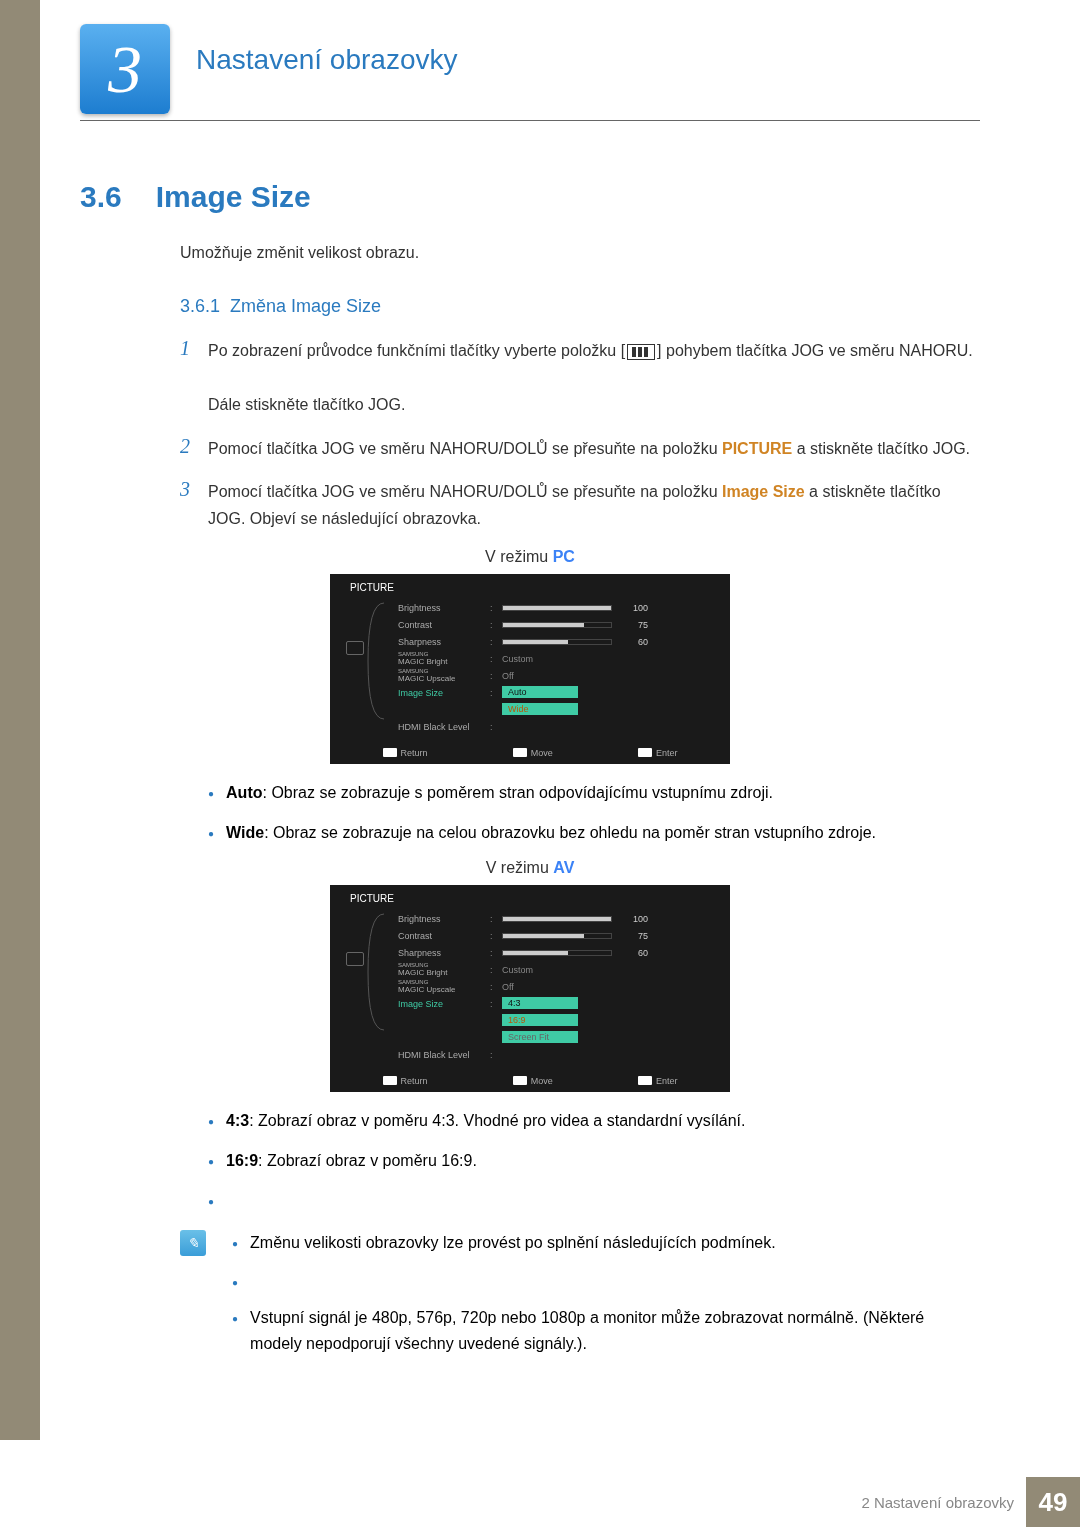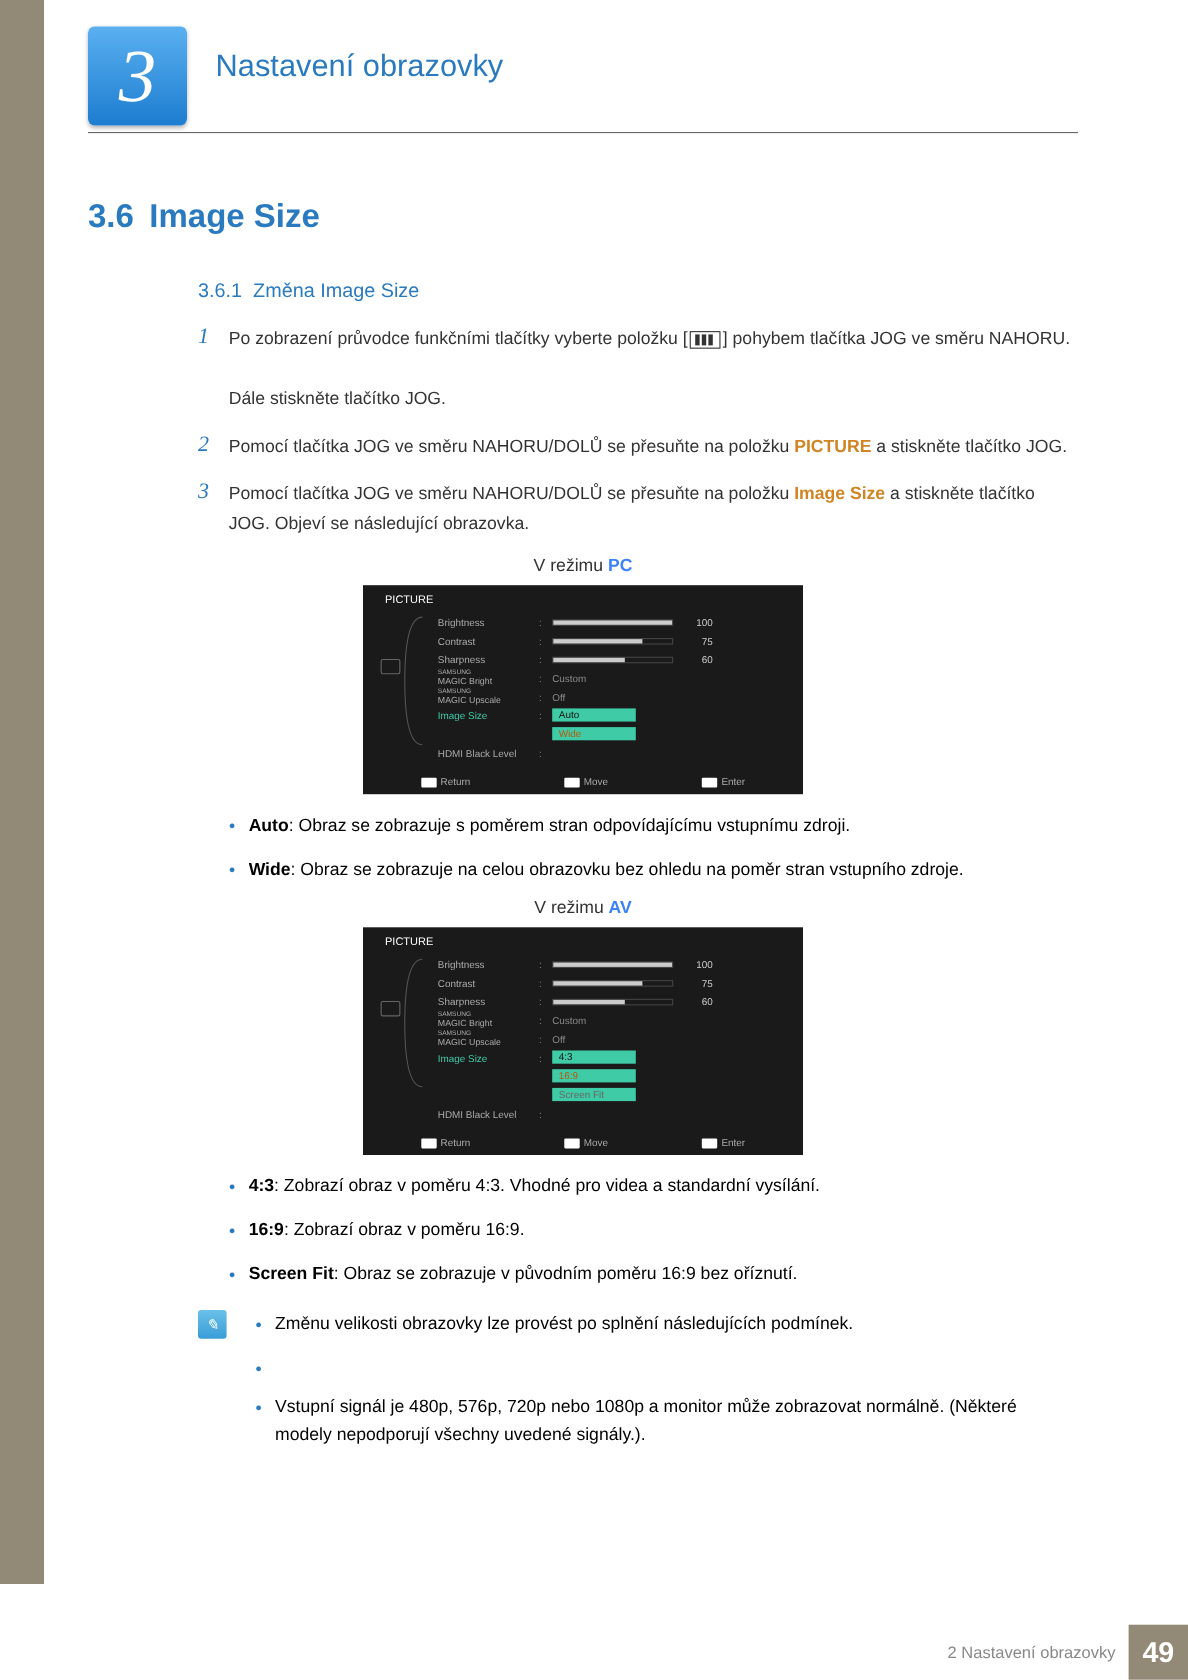--- a/index.html
+++ b/index.html
@@ -3,21 +3,21 @@
 <meta charset="utf-8">
 <style>
 *{margin:0;padding:0;box-sizing:border-box}
 body{font-family:Arial,Helvetica,sans-serif;background:#fff;width:1080px;position:relative}
 .sidebar{position:absolute;left:0;top:0;width:40px;height:1440px;background:#928a76}
 .chapter-badge{position:absolute;left:80px;top:24px;width:90px;height:90px;background:linear-gradient(to bottom,#5ab0f0,#1d7dd0);border-radius:6px;display:flex;align-items:center;justify-content:center;box-shadow:0 2px 4px rgba(0,0,0,0.3)}
 .chapter-badge span{color:#fff;font-size:68px;font-weight:400;font-style:italic;font-family:Georgia,serif}
 .chapter-title{position:absolute;left:196px;top:44px;font-size:28px;color:#2a7abf;font-weight:400}
 .hr1{position:absolute;left:80px;top:120px;width:900px;height:1px;background:#666}
 .content{position:absolute;left:80px;top:180px;width:900px}
-.h2row{display:flex;gap:14px;margin-bottom:40px}
+.h2row{display:flex;gap:34px;margin-bottom:30px}
 .h2num{font-size:30px;color:#2a7abf;font-weight:700}
 .h2text{font-size:30px;color:#2a7abf;font-weight:700}
 .desc{font-size:16px;color:#333;margin-left:100px;margin-bottom:34px}
 .h3{font-size:18px;color:#2a7abf;font-weight:400;margin-left:100px;margin-bottom:20px}
 .steps{margin-left:100px}
 .step{display:flex;margin-bottom:16px}
 .stepnum{font-size:20px;font-style:italic;color:#2a7abf;font-family:Georgia,serif;width:28px;flex-shrink:0}
 .steptext{font-size:16px;color:#333;line-height:1.7}
 .steptext .highlight{color:#d08424;font-weight:700}
 .menu-icon{display:inline-block;width:28px;height:16px;border:1px solid #333;vertical-align:middle;position:relative;margin:0 2px}
@@ -40,21 +40,21 @@
 .osd-colon{width:12px;color:#888}
 .osd-val{color:#888;flex:1}
 .osd-bar{width:110px;height:6px;border:1px solid #444;position:relative;margin-right:8px}
 .osd-bar-fill{height:100%;background:#ccc}
 .osd-num{width:28px;text-align:right;color:#ccc}
 .osd-dropdown{position:relative}
 .osd-opt{background:#3fcba5;color:#111;padding:1px 6px;font-size:9px;margin-bottom:1px;width:76px}
 .osd-opt.sel{background:#3fcba5}
 .osd-opt.other{color:#b8580c}
 .osd-footer{display:flex;justify-content:space-around;margin-top:8px;padding-top:5px;font-size:9px;color:#aaa}
-.osd-footer span{display:flex;align-items:center;gap:4px}
+.osd-footer span{display:flex;align-items:flex-start;gap:4px}
 .kbd{display:inline-block;width:14px;height:9px;background:#fff;border-radius:1px}
 .magic-label{font-size:8px}
 .magic-label .sm{font-size:6px;display:block;line-height:1}
 .bullets{margin-left:128px;margin-top:10px}
 .bullet{display:flex;margin-bottom:14px;font-size:16px;line-height:1.6}
 .bullet-dot{color:#2a7abf;margin-right:12px;font-size:10px;margin-top:6px}
 .bullet .b{font-weight:700}
 .note-box{display:flex;margin-left:100px;margin-top:20px;gap:14px}
 .note-icon{width:26px;height:26px;background:linear-gradient(to bottom,#6ac0e8,#3a9dd8);border-radius:3px;display:flex;align-items:center;justify-content:center;flex-shrink:0;color:#fff;font-style:italic;font-size:14px}
 .note-list{flex:1}
@@ -73,20 +73,21 @@
       <span>3</span>
     </div>
 <div class="chapter-title">Nastavení obrazovky</div>
 <div class="hr1"></div>
 
 <div class="content">
   <div class="h2row">
     <div class="h2num">3.6</div>
     <div class="h2text">Image Size</div>
   </div>
+  <div class="desc">Umožňuje změnit velikost obrazu.</div>
 
   <div class="h3"><span>3.6.1</span>&nbsp;&nbsp;<span>Změna Image Size</span></div>
 
   <div class="steps">
     <div class="step">
       <div class="stepnum">1</div>
       <div class="steptext">
         <span>Po zobrazení průvodce funkčními tlačítky vyberte položku [</span><span class="menu-icon"></span><span>] pohybem tlačítka JOG ve směru NAHORU.</span><br><br>
         <span>Dále stiskněte tlačítko JOG.</span>
       </div>
@@ -301,21 +302,20 @@
     <div class="bullet">
           <div class="bullet-dot">●</div>
           <div><span class="b">4:3</span><span>: Zobrazí obraz v poměru 4:3. Vhodné pro videa a standardní vysílání.</span></div>
         </div>
     <div class="bullet">
           <div class="bullet-dot">●</div>
           <div><span class="b">16:9</span><span>: Zobrazí obraz v poměru 16:9.</span></div>
         </div>
     <div class="bullet">
           <div class="bullet-dot">●</div>
-          <div><span class="b">Screen Fit</span><span>: Obraz se zobrazuje v původním poměru 16:9 bez oříznutí.</span></div>
         </div>
   </div>
 
   <div class="note-box">
     <div class="note-icon">✎</div>
     <div class="note-list">
       <div class="bullet">
             <div class="bullet-dot">●</div>
             <div>Změnu velikosti obrazovky lze provést po splnění následujících podmínek.</div>
           </div>

